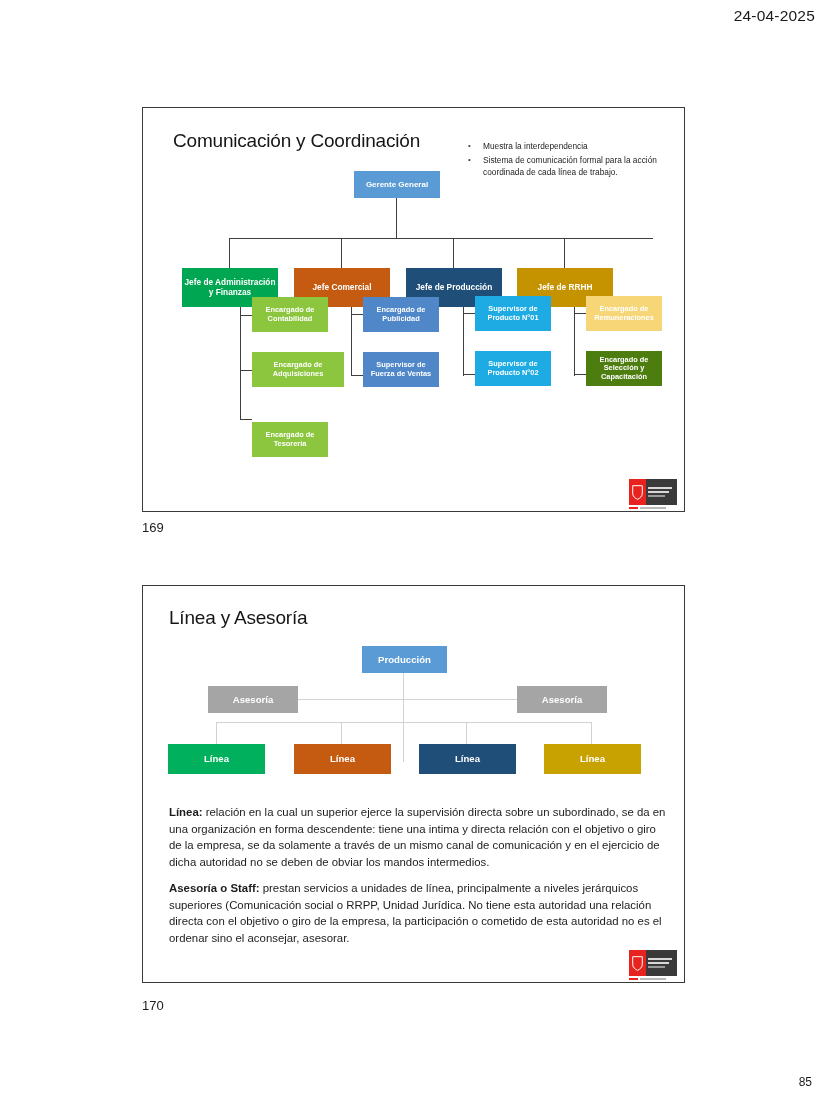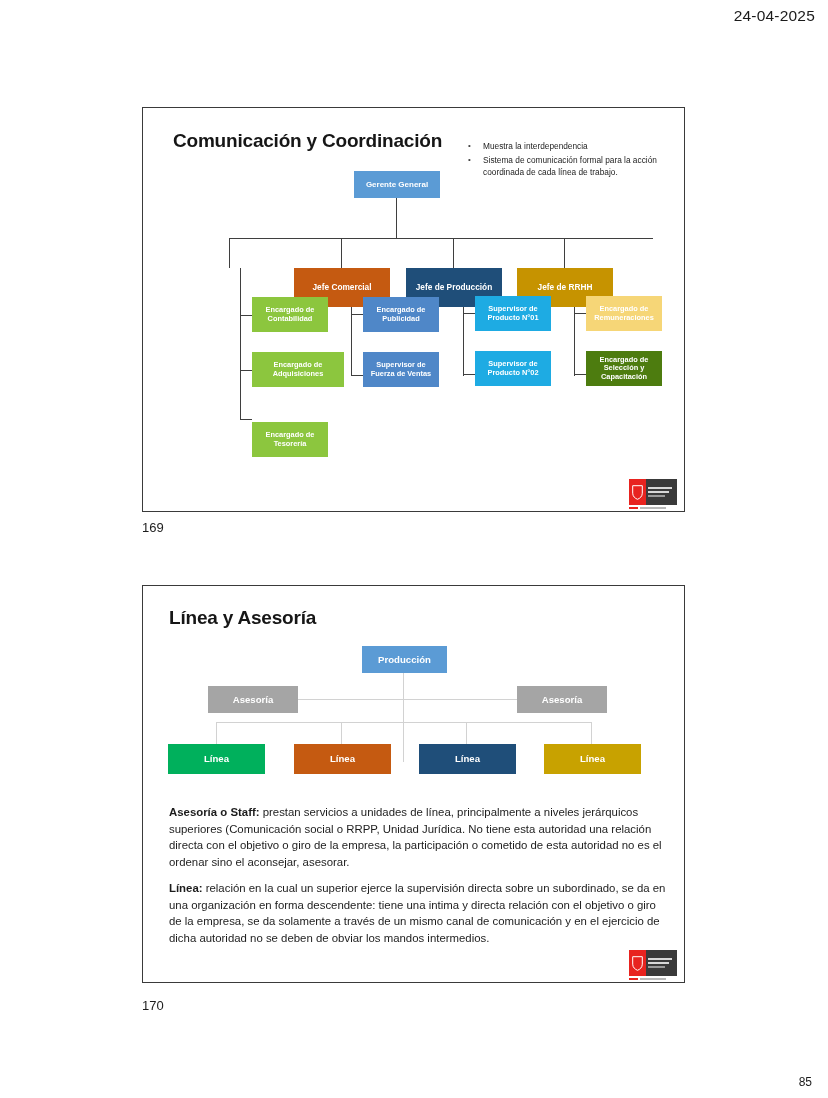--- a/index.html
+++ b/index.html
@@ -52,21 +52,21 @@
     font-size: 13px;
     color: #1d1d1d;
   }
   #caption-1 { top: 520px; }
   #caption-2 { top: 998px; }
 
   .slide-title {
     position: absolute;
     font-size: 19px;
     color: #161616;
-    font-weight: 700;
+    font-weight: 400;
     letter-spacing: -.2px;
     white-space: nowrap;
   }
   #slide-1 .slide-title { left: 30px; top: 22px; }
   #slide-2 .slide-title { left: 26px; top: 21px; }
 
   
   .bullets {
     position: absolute;
     left: 325px;
@@ -236,20 +236,23 @@
     <div class="line line-h" style="left:320px; top:266px; width:12px;"></div>
 
     <div class="line line-v" style="left:431px; top:160px; height:108px;"></div>
     <div class="line line-h" style="left:431px; top:205px; width:12px;"></div>
     <div class="line line-h" style="left:431px; top:266px; width:12px;"></div>
 
     <div class="node s1-top" style="left:211px; top:63px; width:86px; height:27px; background:#5b9bd5;">
       <span>Gerente General</span>
     </div>
 
+    <div class="node s1-mgr" style="left:39px; top:160px; width:96px; height:39px; background:#00a651;">
+      <span>Jefe de Administración y Finanzas</span>
+    </div>
     <div class="node s1-mgr" style="left:151px; top:160px; width:96px; height:39px; background:#c55a11;">
       <span>Jefe Comercial</span>
     </div>
     <div class="node s1-mgr" style="left:263px; top:160px; width:96px; height:39px; background:#1f4e79;">
       <span>Jefe de Producción</span>
     </div>
     <div class="node s1-mgr" style="left:374px; top:160px; width:96px; height:39px; background:#c69300;">
       <span>Jefe de RRHH</span>
     </div>
 
@@ -341,22 +344,22 @@
     </div>
     <div class="node s2-node" style="left:276px; top:158px; width:97px; height:30px; background:#1f4e79;">
       <span>Línea</span>
     </div>
     <div class="node s2-node" style="left:401px; top:158px; width:97px; height:30px; background:#c8a200;">
       <span>Línea</span>
     </div>
   </div>
 
   <div class="slide-body">
+    <p><b>Línea:</b><span> relación en la cual un superior ejerce la supervisión directa sobre un subordinado, se da en una organización en forma descendente: tiene una intima y directa relación con el objetivo o giro de la empresa, se da solamente a través de un mismo canal de comunicación y en el ejercicio de dicha autoridad no se deben de obviar los mandos intermedios.</span></p>
     <p><b>Asesoría o Staff:</b><span> prestan servicios a unidades de línea, principalmente a niveles jerárquicos superiores (Comunicación social o RRPP, Unidad Jurídica. No tiene esta autoridad una relación directa con el objetivo o giro de la empresa, la participación o cometido de esta autoridad no es el ordenar sino el aconsejar, asesorar.</span></p>
-    <p><b>Línea:</b><span> relación en la cual un superior ejerce la supervisión directa sobre un subordinado, se da en una organización en forma descendente: tiene una intima y directa relación con el objetivo o giro de la empresa, se da solamente a través de un mismo canal de comunicación y en el ejercicio de dicha autoridad no se deben de obviar los mandos intermedios.</span></p>
   </div>
 
   <div class="logo">
     <div class="logo-shield">
       <svg width="11" height="15" viewBox="0 0 11 15" aria-hidden="true">
         <path d="M0.7 0.7 H10.3 V8.2 C10.3 11.4 7.9 13.4 5.5 14.3 C3.1 13.4 0.7 11.4 0.7 8.2 Z" fill="#e8231f" stroke="#ffffff" stroke-width="1"></path>
       </svg>
     </div>
     <div class="logo-word">
       <i class="w1"></i>

